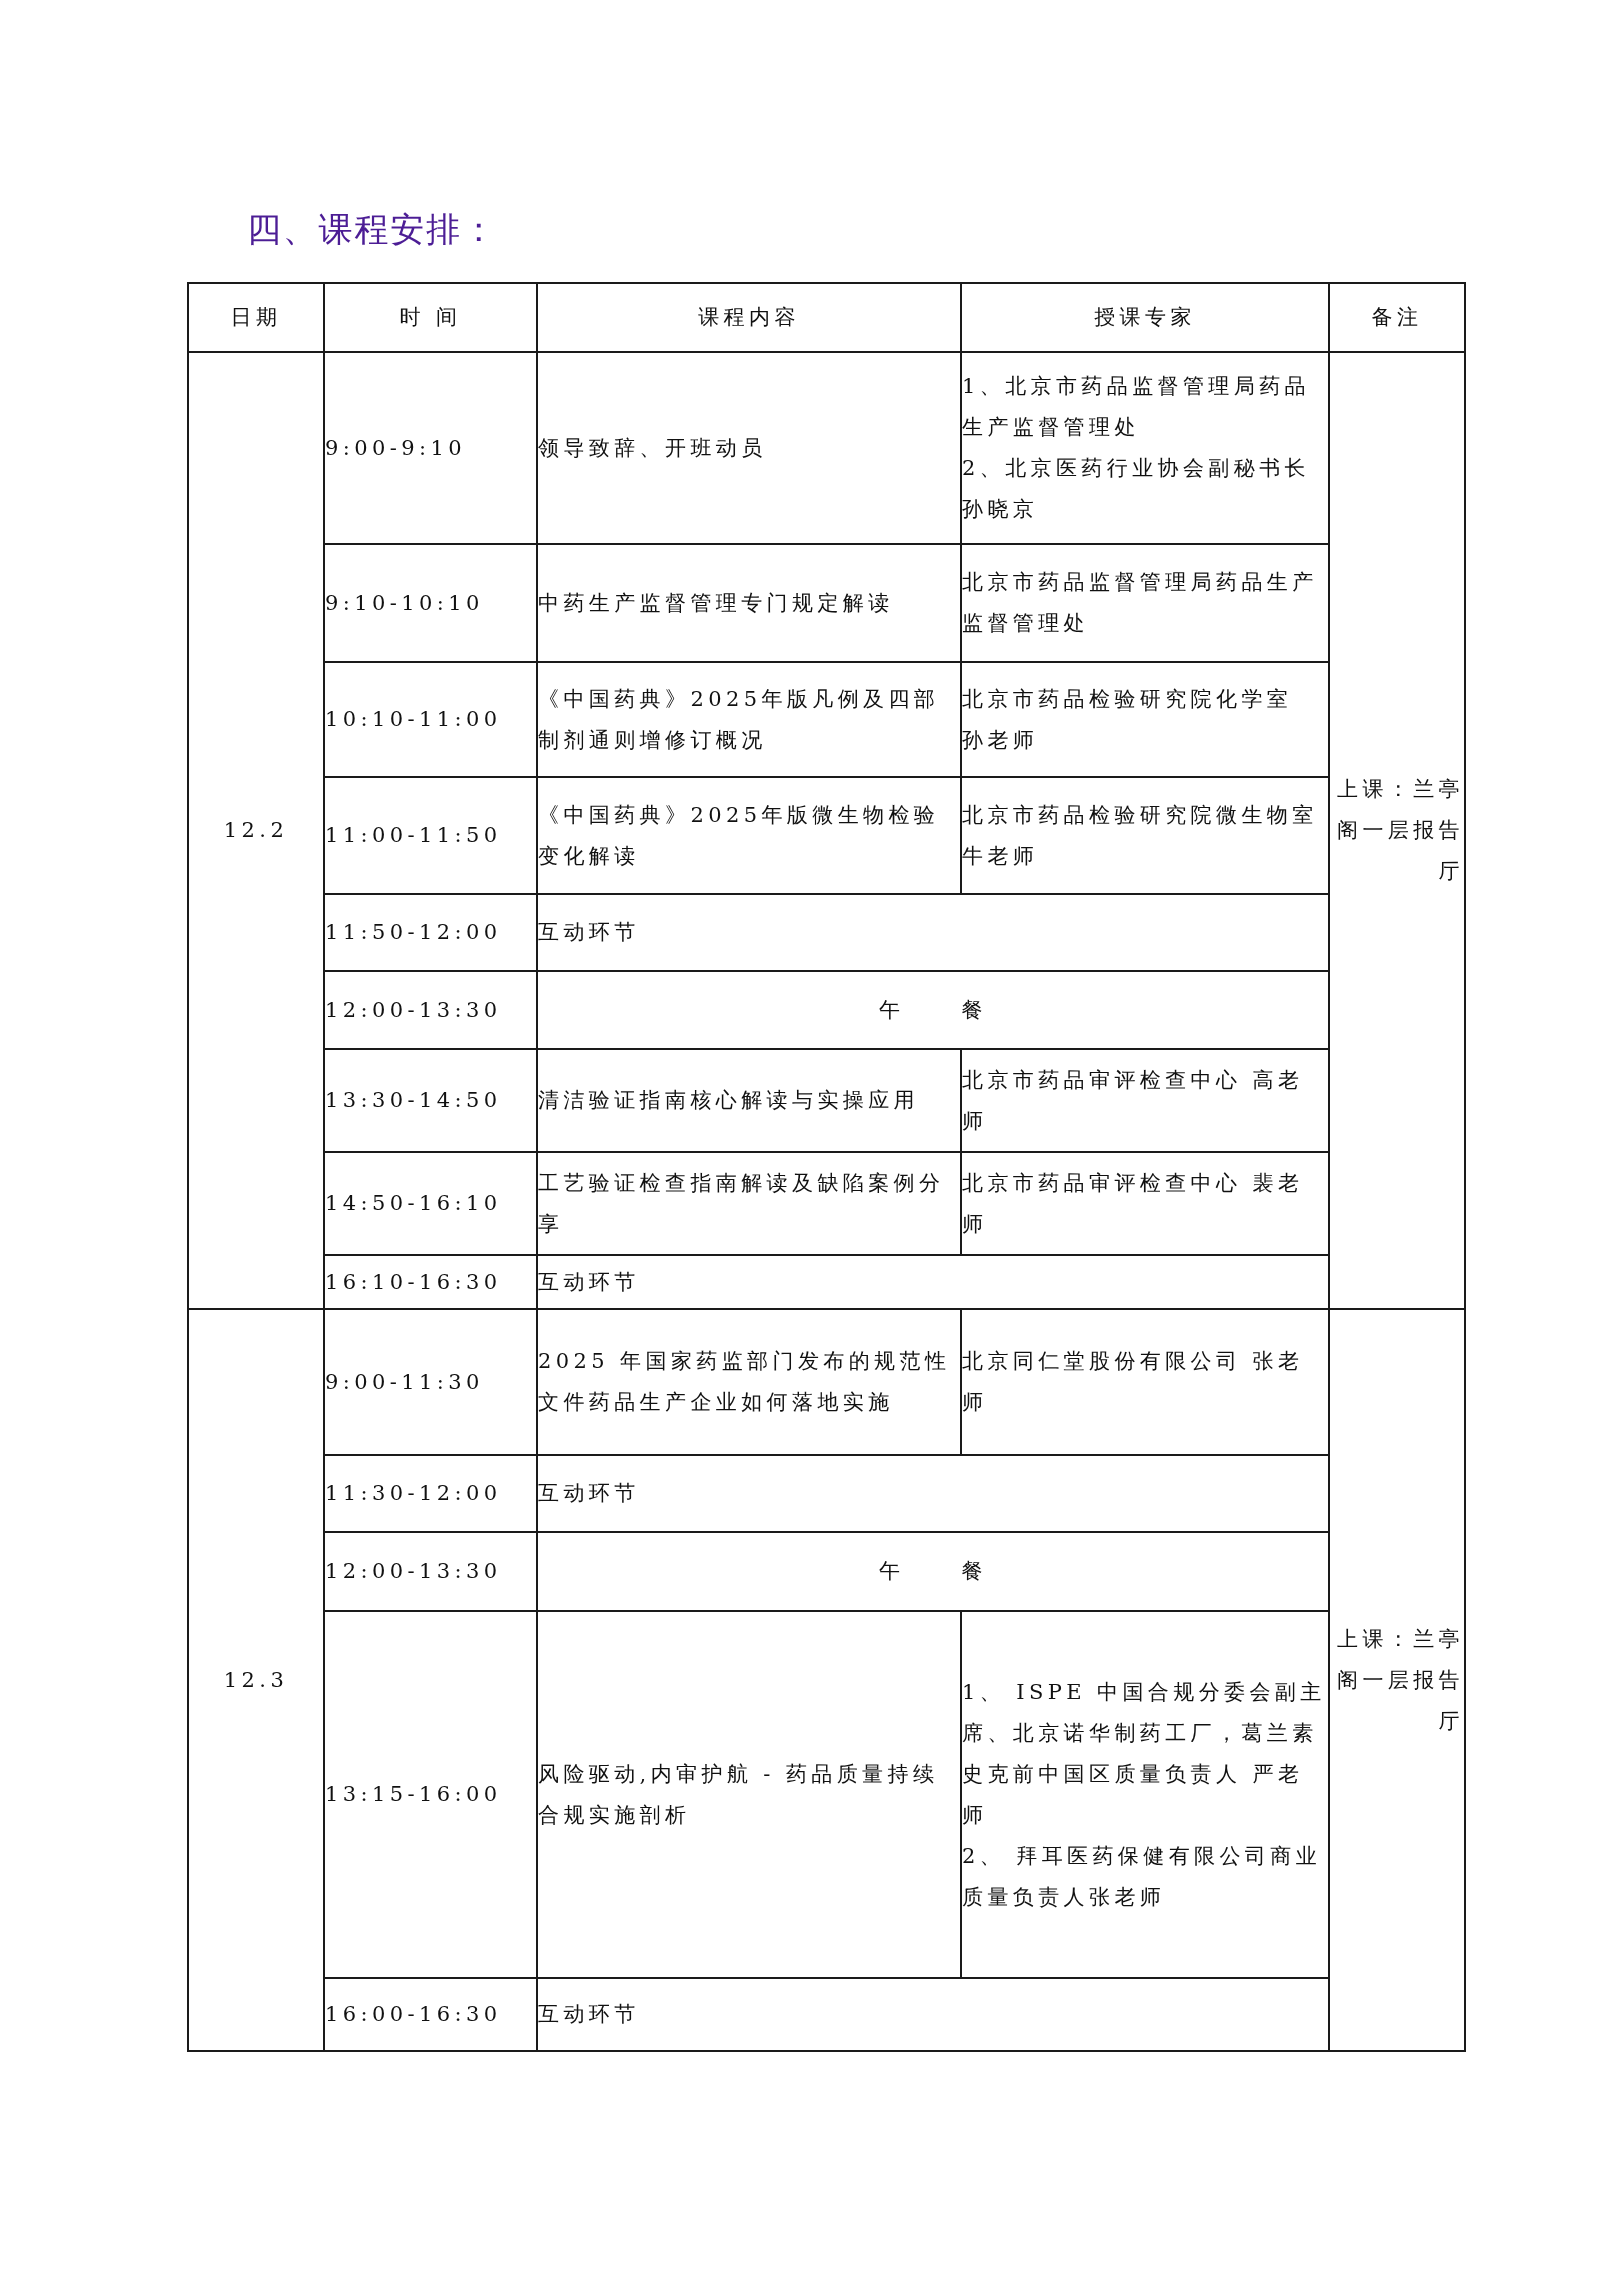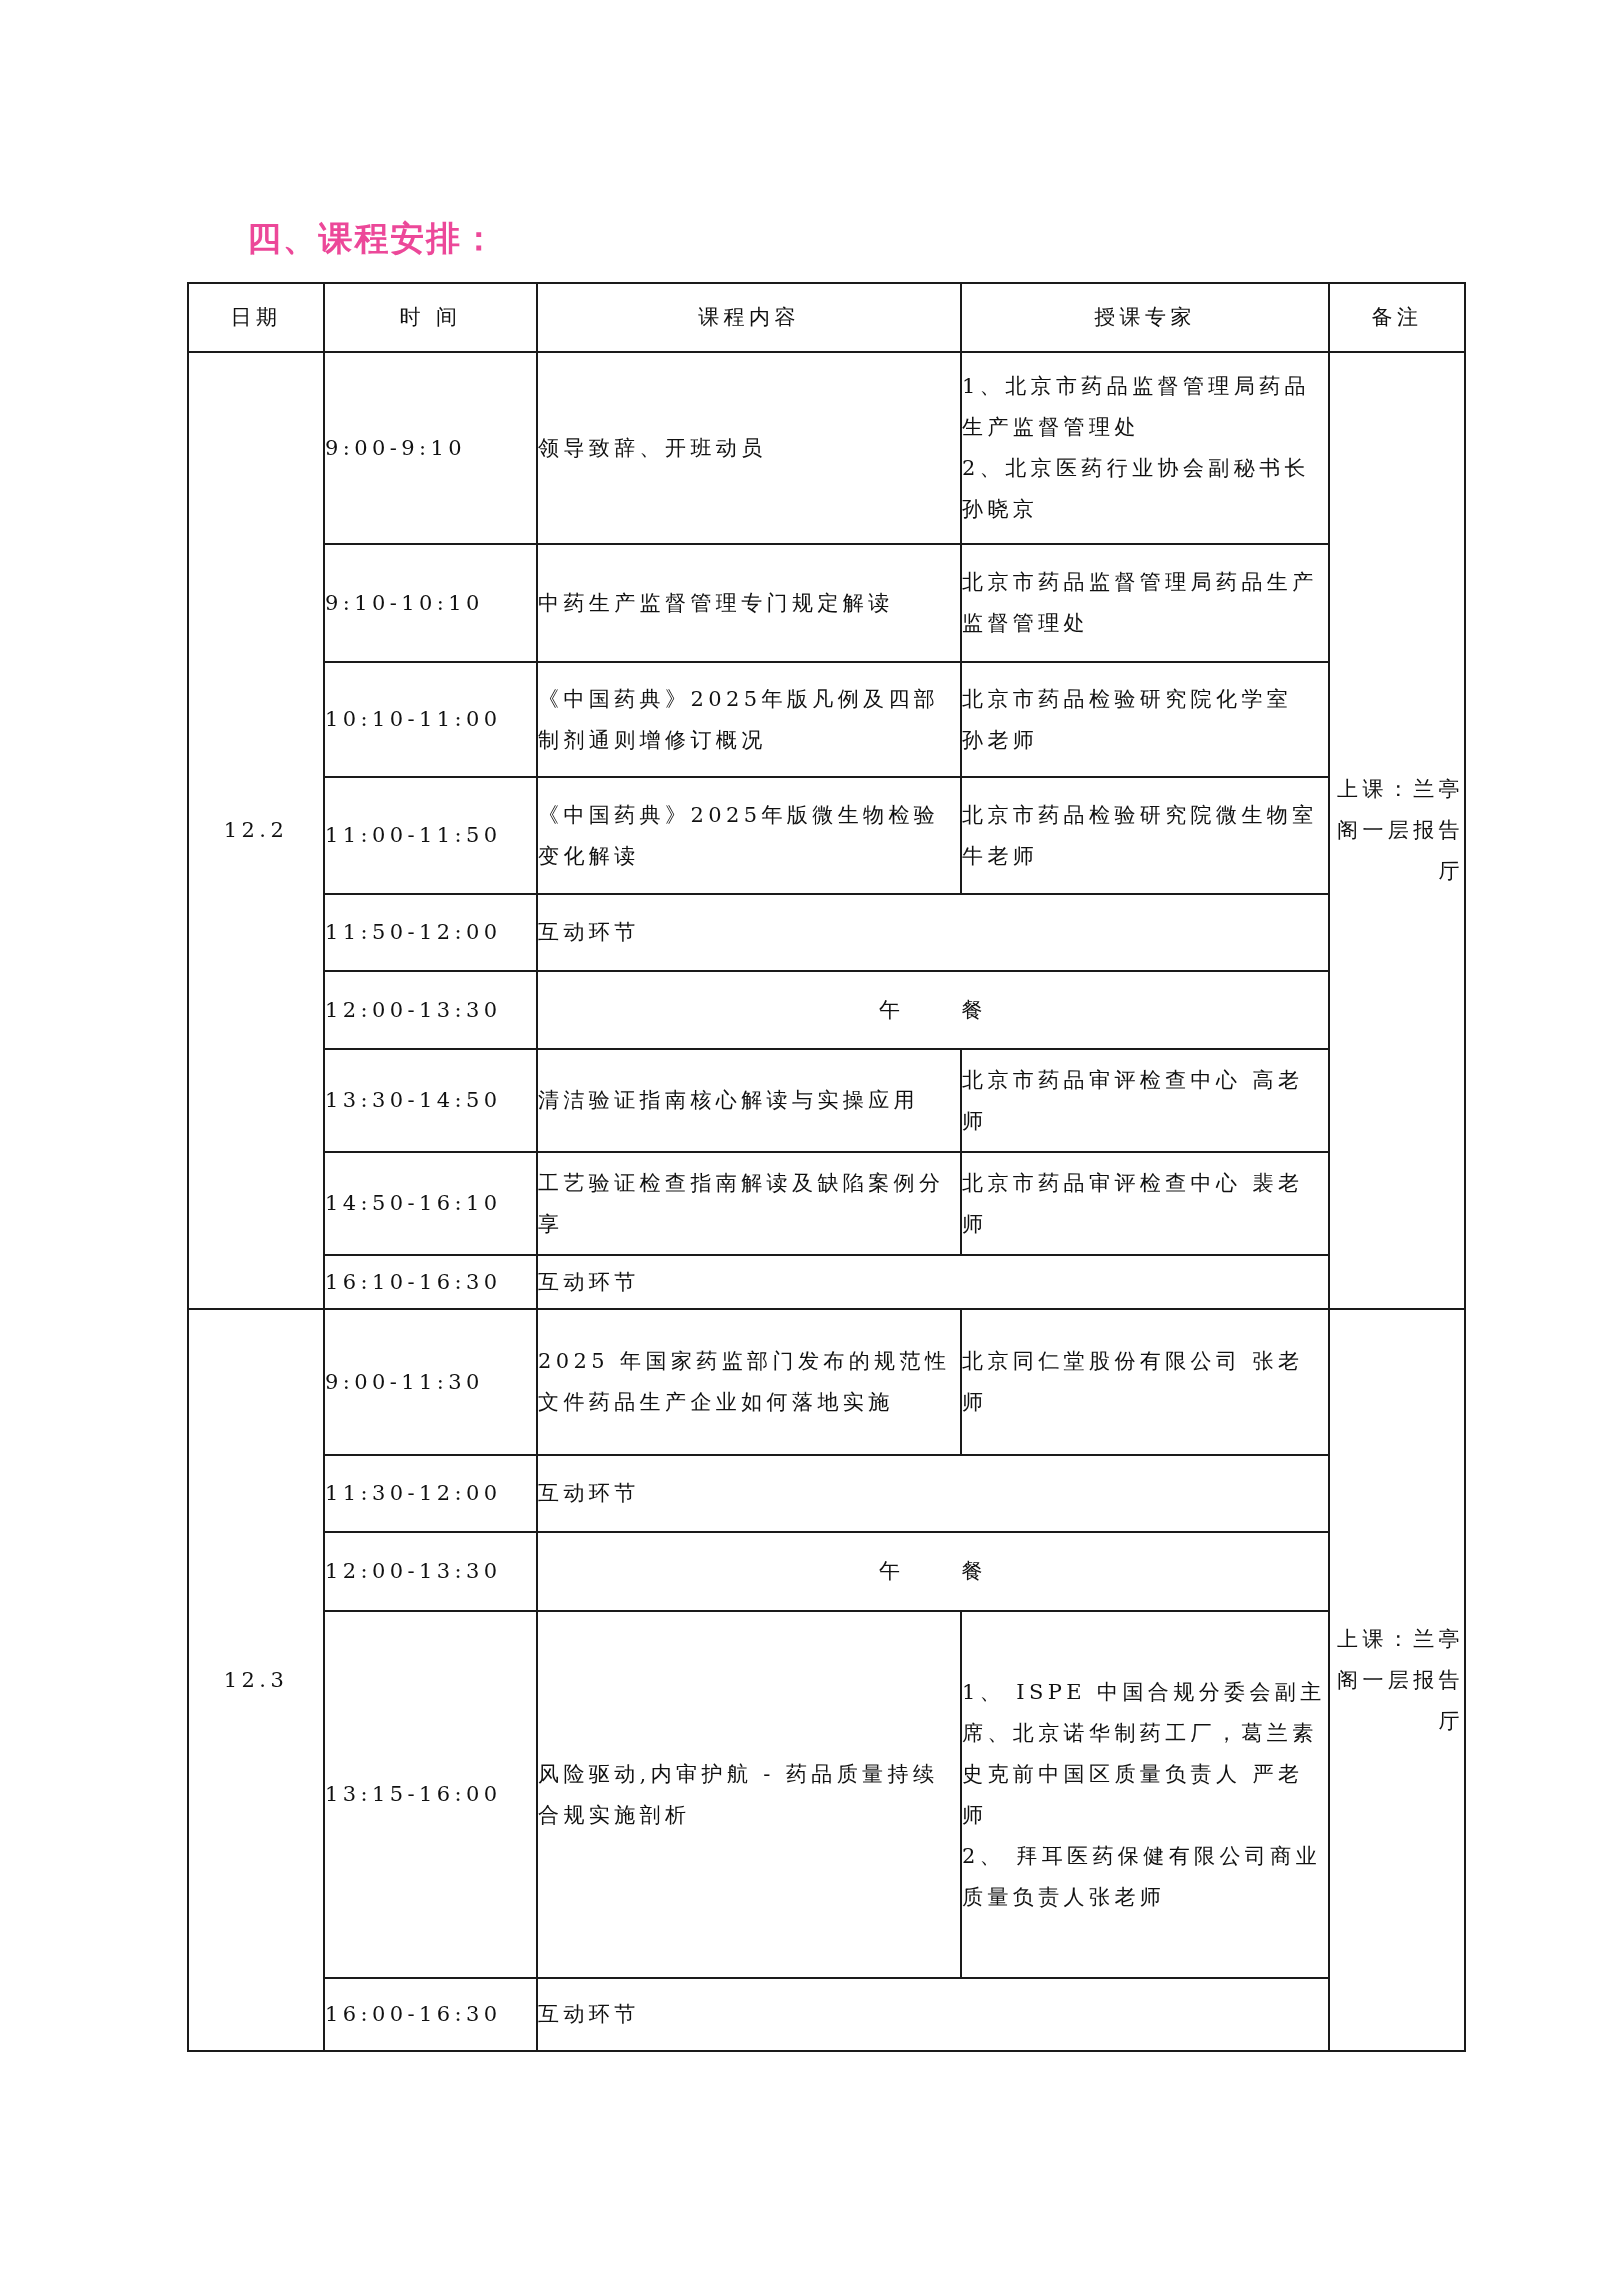--- a/index.html
+++ b/index.html
@@ -1,19 +1,19 @@
 <!DOCTYPE html>
 <html style="font-size:14px"><head>
 <meta charset="utf-8">
 <style>
   html, body { margin: 0; padding: 0; background: #ffffff; }
   body { width: 1624px; height: 2295px; position: relative; overflow: hidden;
          font-family: "DejaVu Serif", "Liberation Serif", serif; color: #111111; }
-  .page-title { position: absolute; left: 247px; top: 215px; font-size: 34px; line-height: 46px;
-         font-family: "DejaVu Sans", "Liberation Sans", sans-serif; font-weight: bold; letter-spacing: 1.8px; color: #ec4899; }
+  .page-title { position: absolute; left: 247px; top: 206px; font-size: 34px; line-height: 46px;
+         font-family: "DejaVu Sans", "Liberation Sans", sans-serif; font-weight: normal; letter-spacing: 1.8px; color: #4c1d95; }
   table.schedule { position: absolute; left: 187px; top: 282px; border-collapse: collapse;
          table-layout: fixed; width: 1277px; }
   table.schedule td, table.schedule th { border: 2.2px solid #1a1a1a; padding: 0; vertical-align: middle;
          font-size: 21px; line-height: 41px; letter-spacing: 4.4px; font-weight: normal; }
   th { text-align: center; font-family: "DejaVu Sans", "Liberation Sans", sans-serif; letter-spacing: 5.3px; font-size: 26.5px; }
   td.date { text-align: center; font-weight: bold; font-size: 28px; letter-spacing: 0.9px; }
   td.time { padding-left: 14px; white-space: nowrap; font-size: 26.5px; letter-spacing: 1.8px; margin-left: 20px; }
   td.content { padding: 0 12.4px 0 16px; }
   td.expert { padding: 0 8.8px 0 13.2px; }
   td.notes { padding: 0 8.8px 0 16px; text-align: right; letter-spacing: 7px; }

